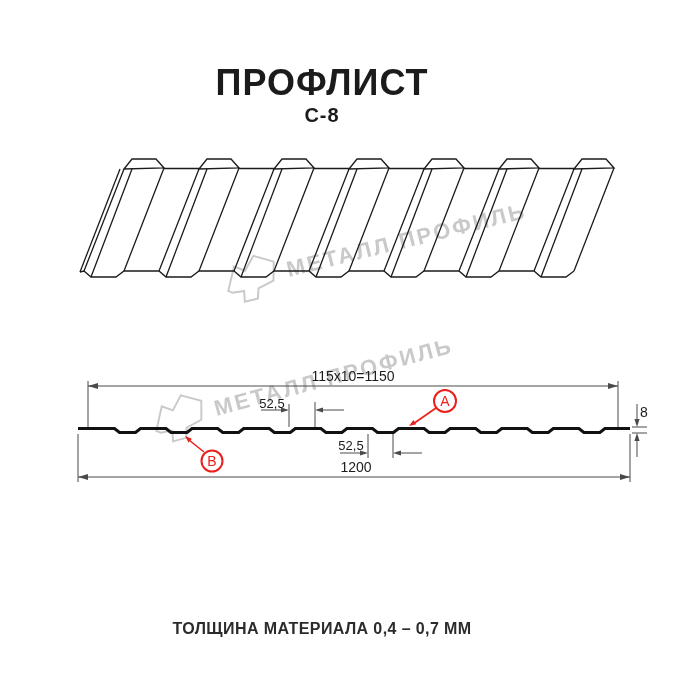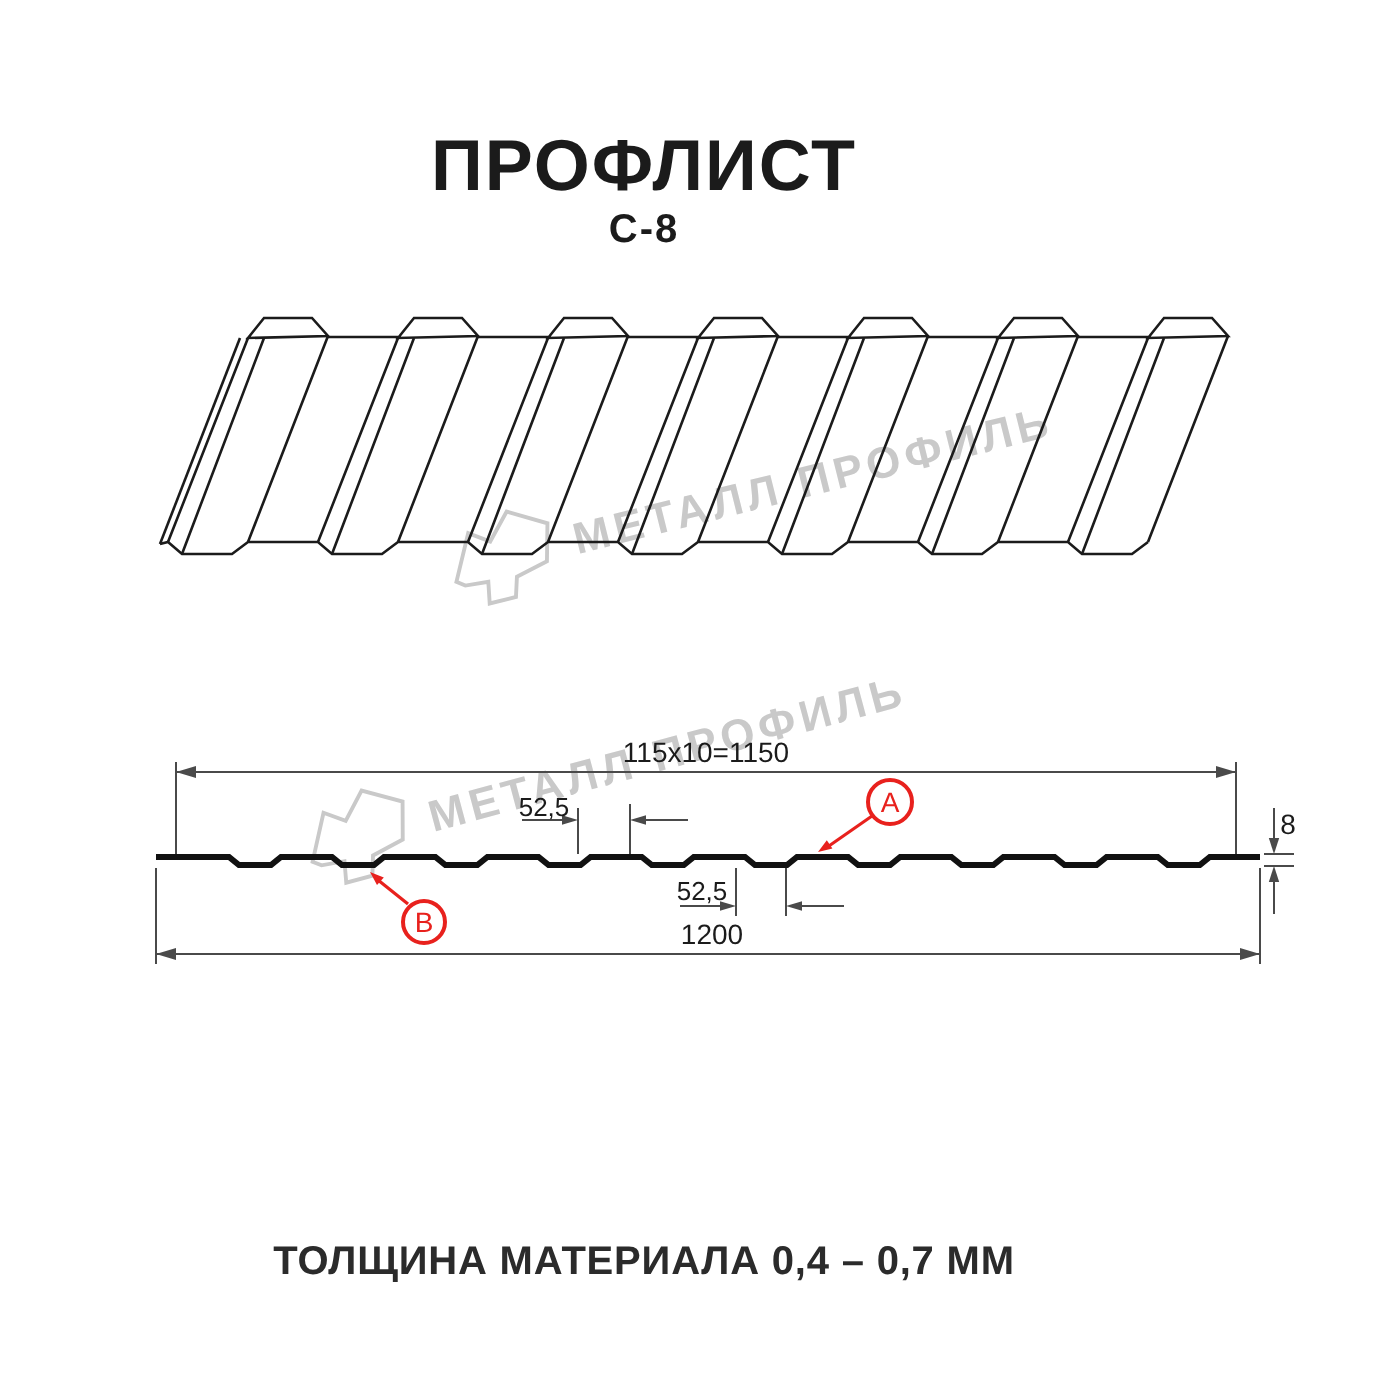--- a/index.html
+++ b/index.html
@@ -1,21 +1,21 @@
 <!DOCTYPE html>
 <html><head>
 <meta charset="utf-8">
 <style>
   html,body{margin:0;padding:0;background:#fff;}
   #stage{position:relative;width:700px;height:700px;background:#ffffff;overflow:hidden;
          font-family:"Liberation Sans",sans-serif;}
   .txt{position:absolute;left:0;width:644px;text-align:center;color:#1b1b1b;}
   #title{top:62px;font-size:36px;font-weight:800;letter-spacing:1px;}
   #subtitle{top:104px;font-size:20px;font-weight:600;letter-spacing:1px;}
-  #footer-note{top:620px;font-size:20px;font-weight:600;letter-spacing:.4px;color:#2b2b2b;}
+  #footer-note{top:620px;font-size:16px;font-weight:600;letter-spacing:.4px;color:#2b2b2b;}
   .wm{position:absolute;display:flex;align-items:center;gap:7px;z-index:1;
       color:#c9c9c9;font-weight:700;font-size:22px;letter-spacing:2.5px;white-space:nowrap;}
   #wm1{left:224px;top:262px;transform:rotate(-14deg);transform-origin:0 50%;}
   #wm2{left:152px;top:402px;transform:rotate(-15deg);transform-origin:0 50%;}
   #lineart{position:absolute;left:0;top:0;z-index:2;}
   .overlay{z-index:3;}
   svg text{font-family:"Liberation Sans",sans-serif;}
 </style>
 </head>
 <body>

